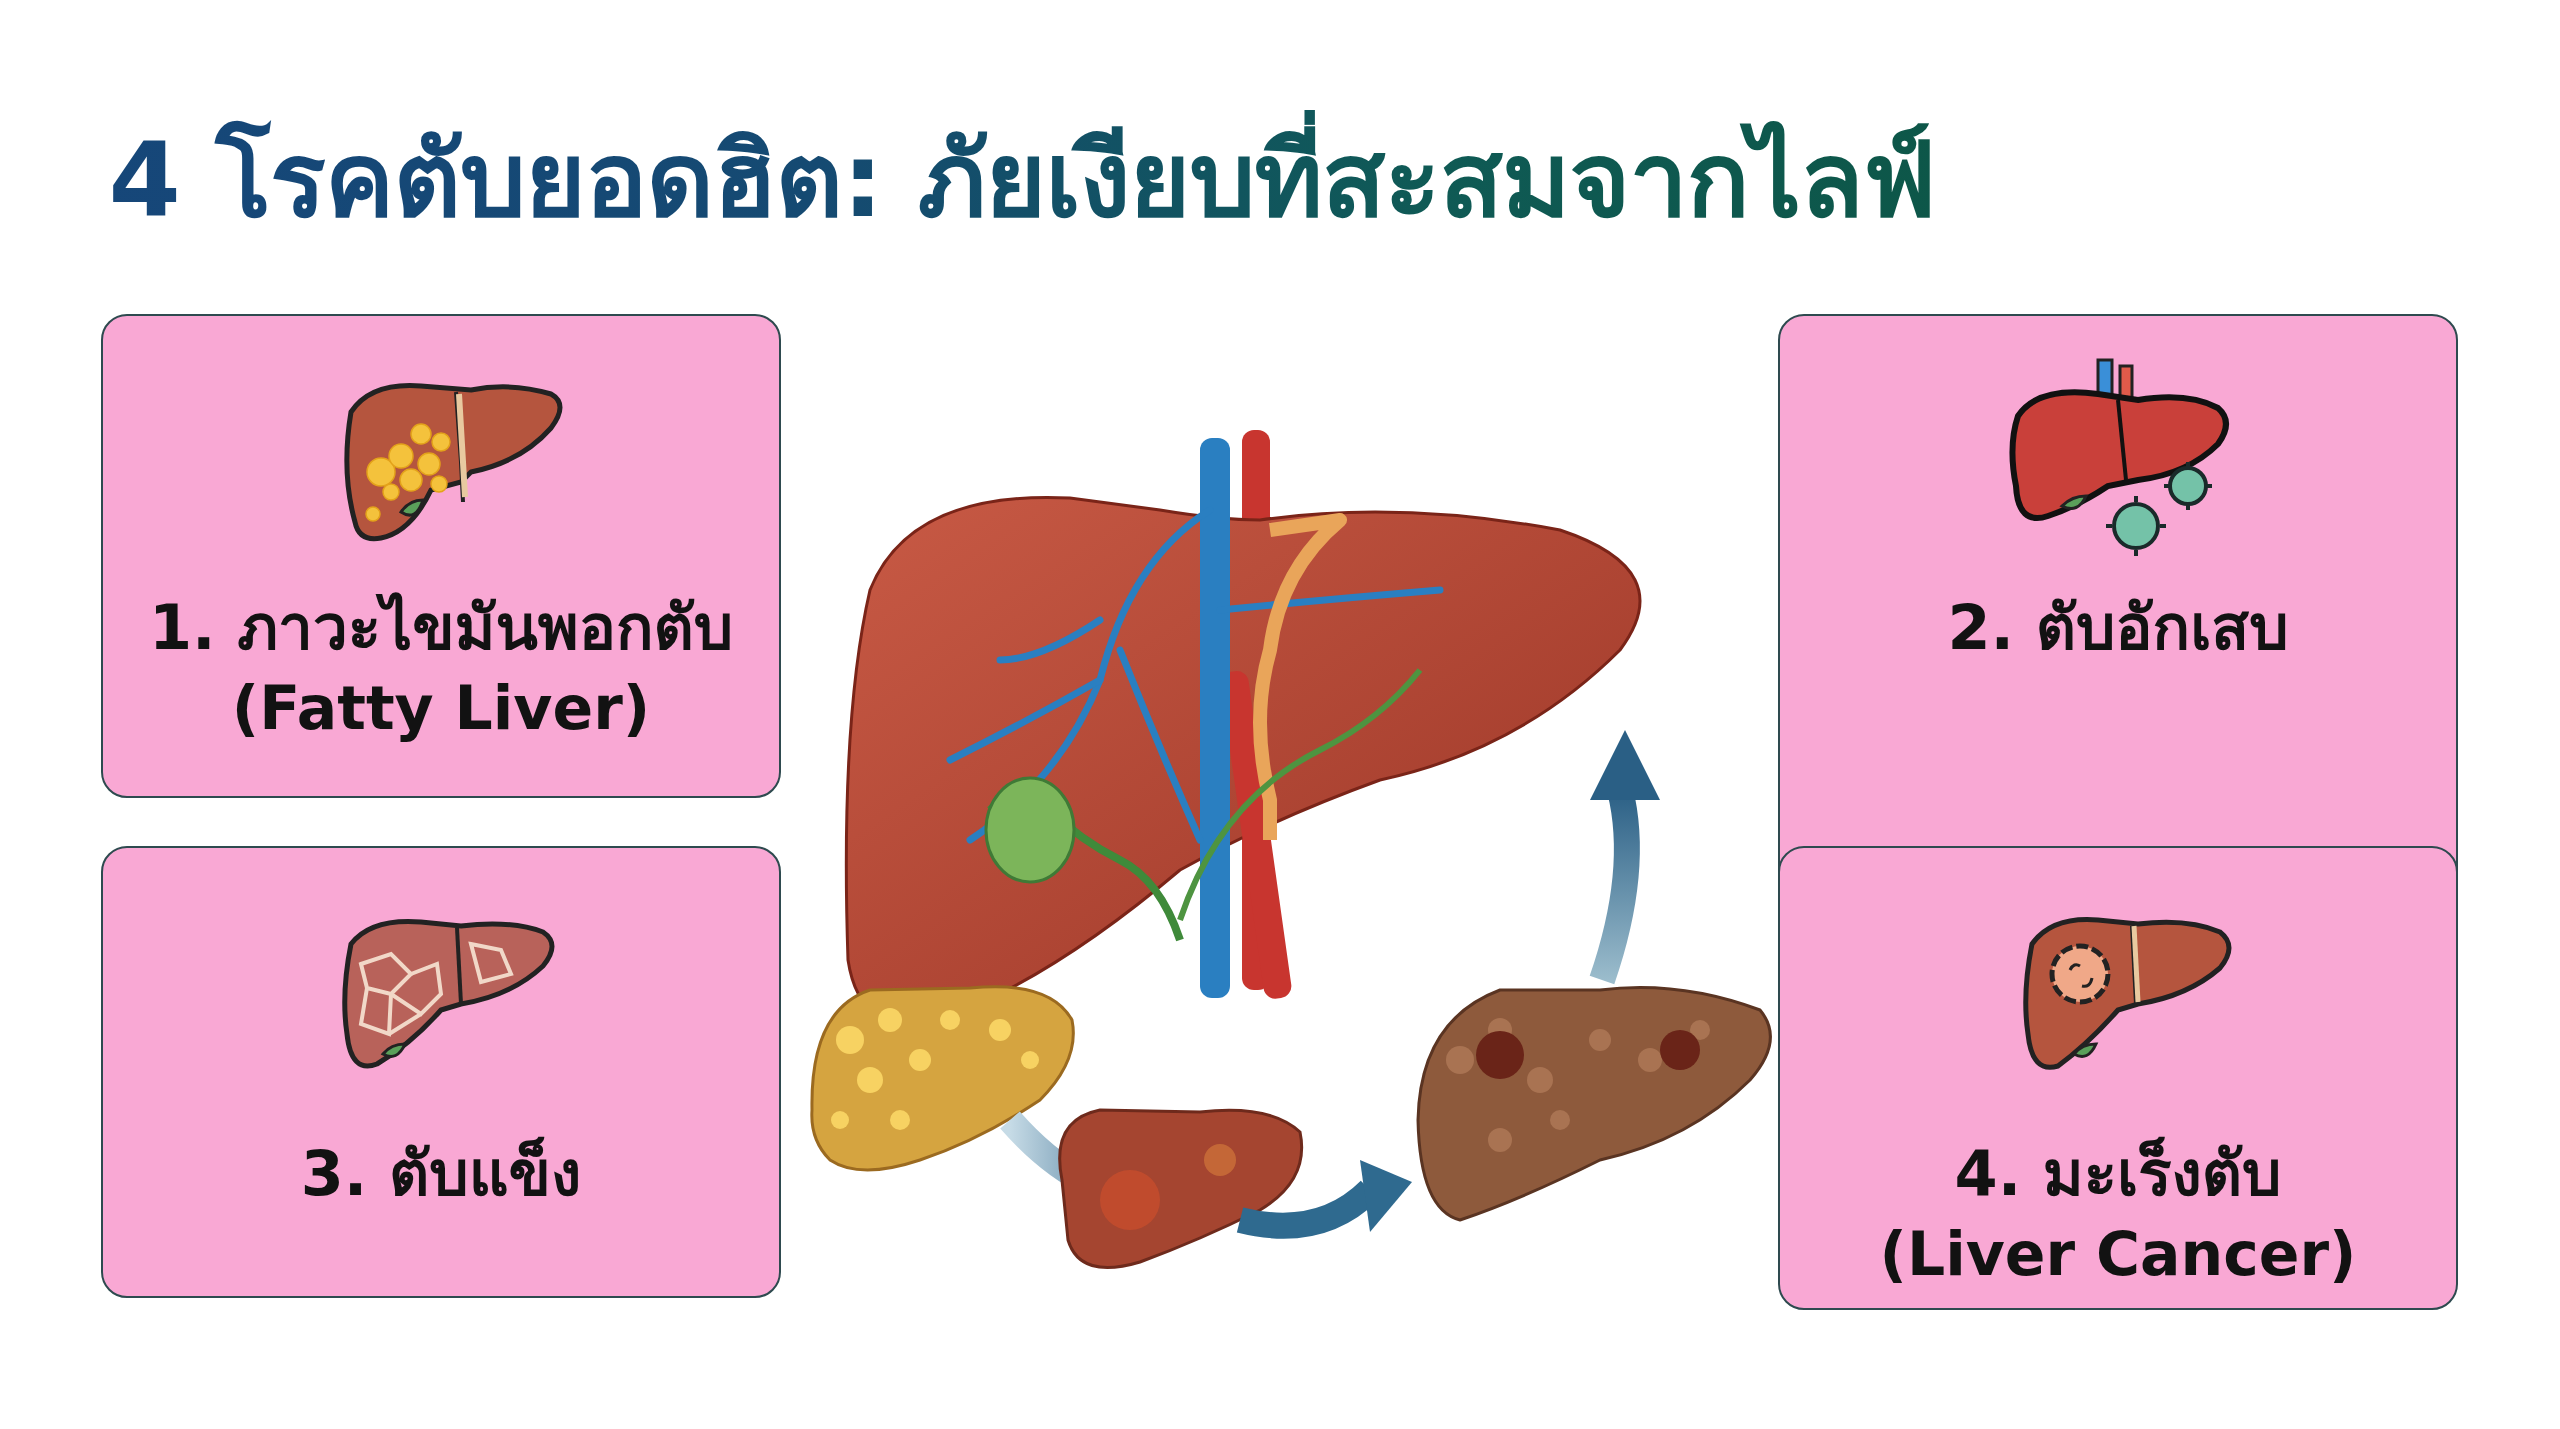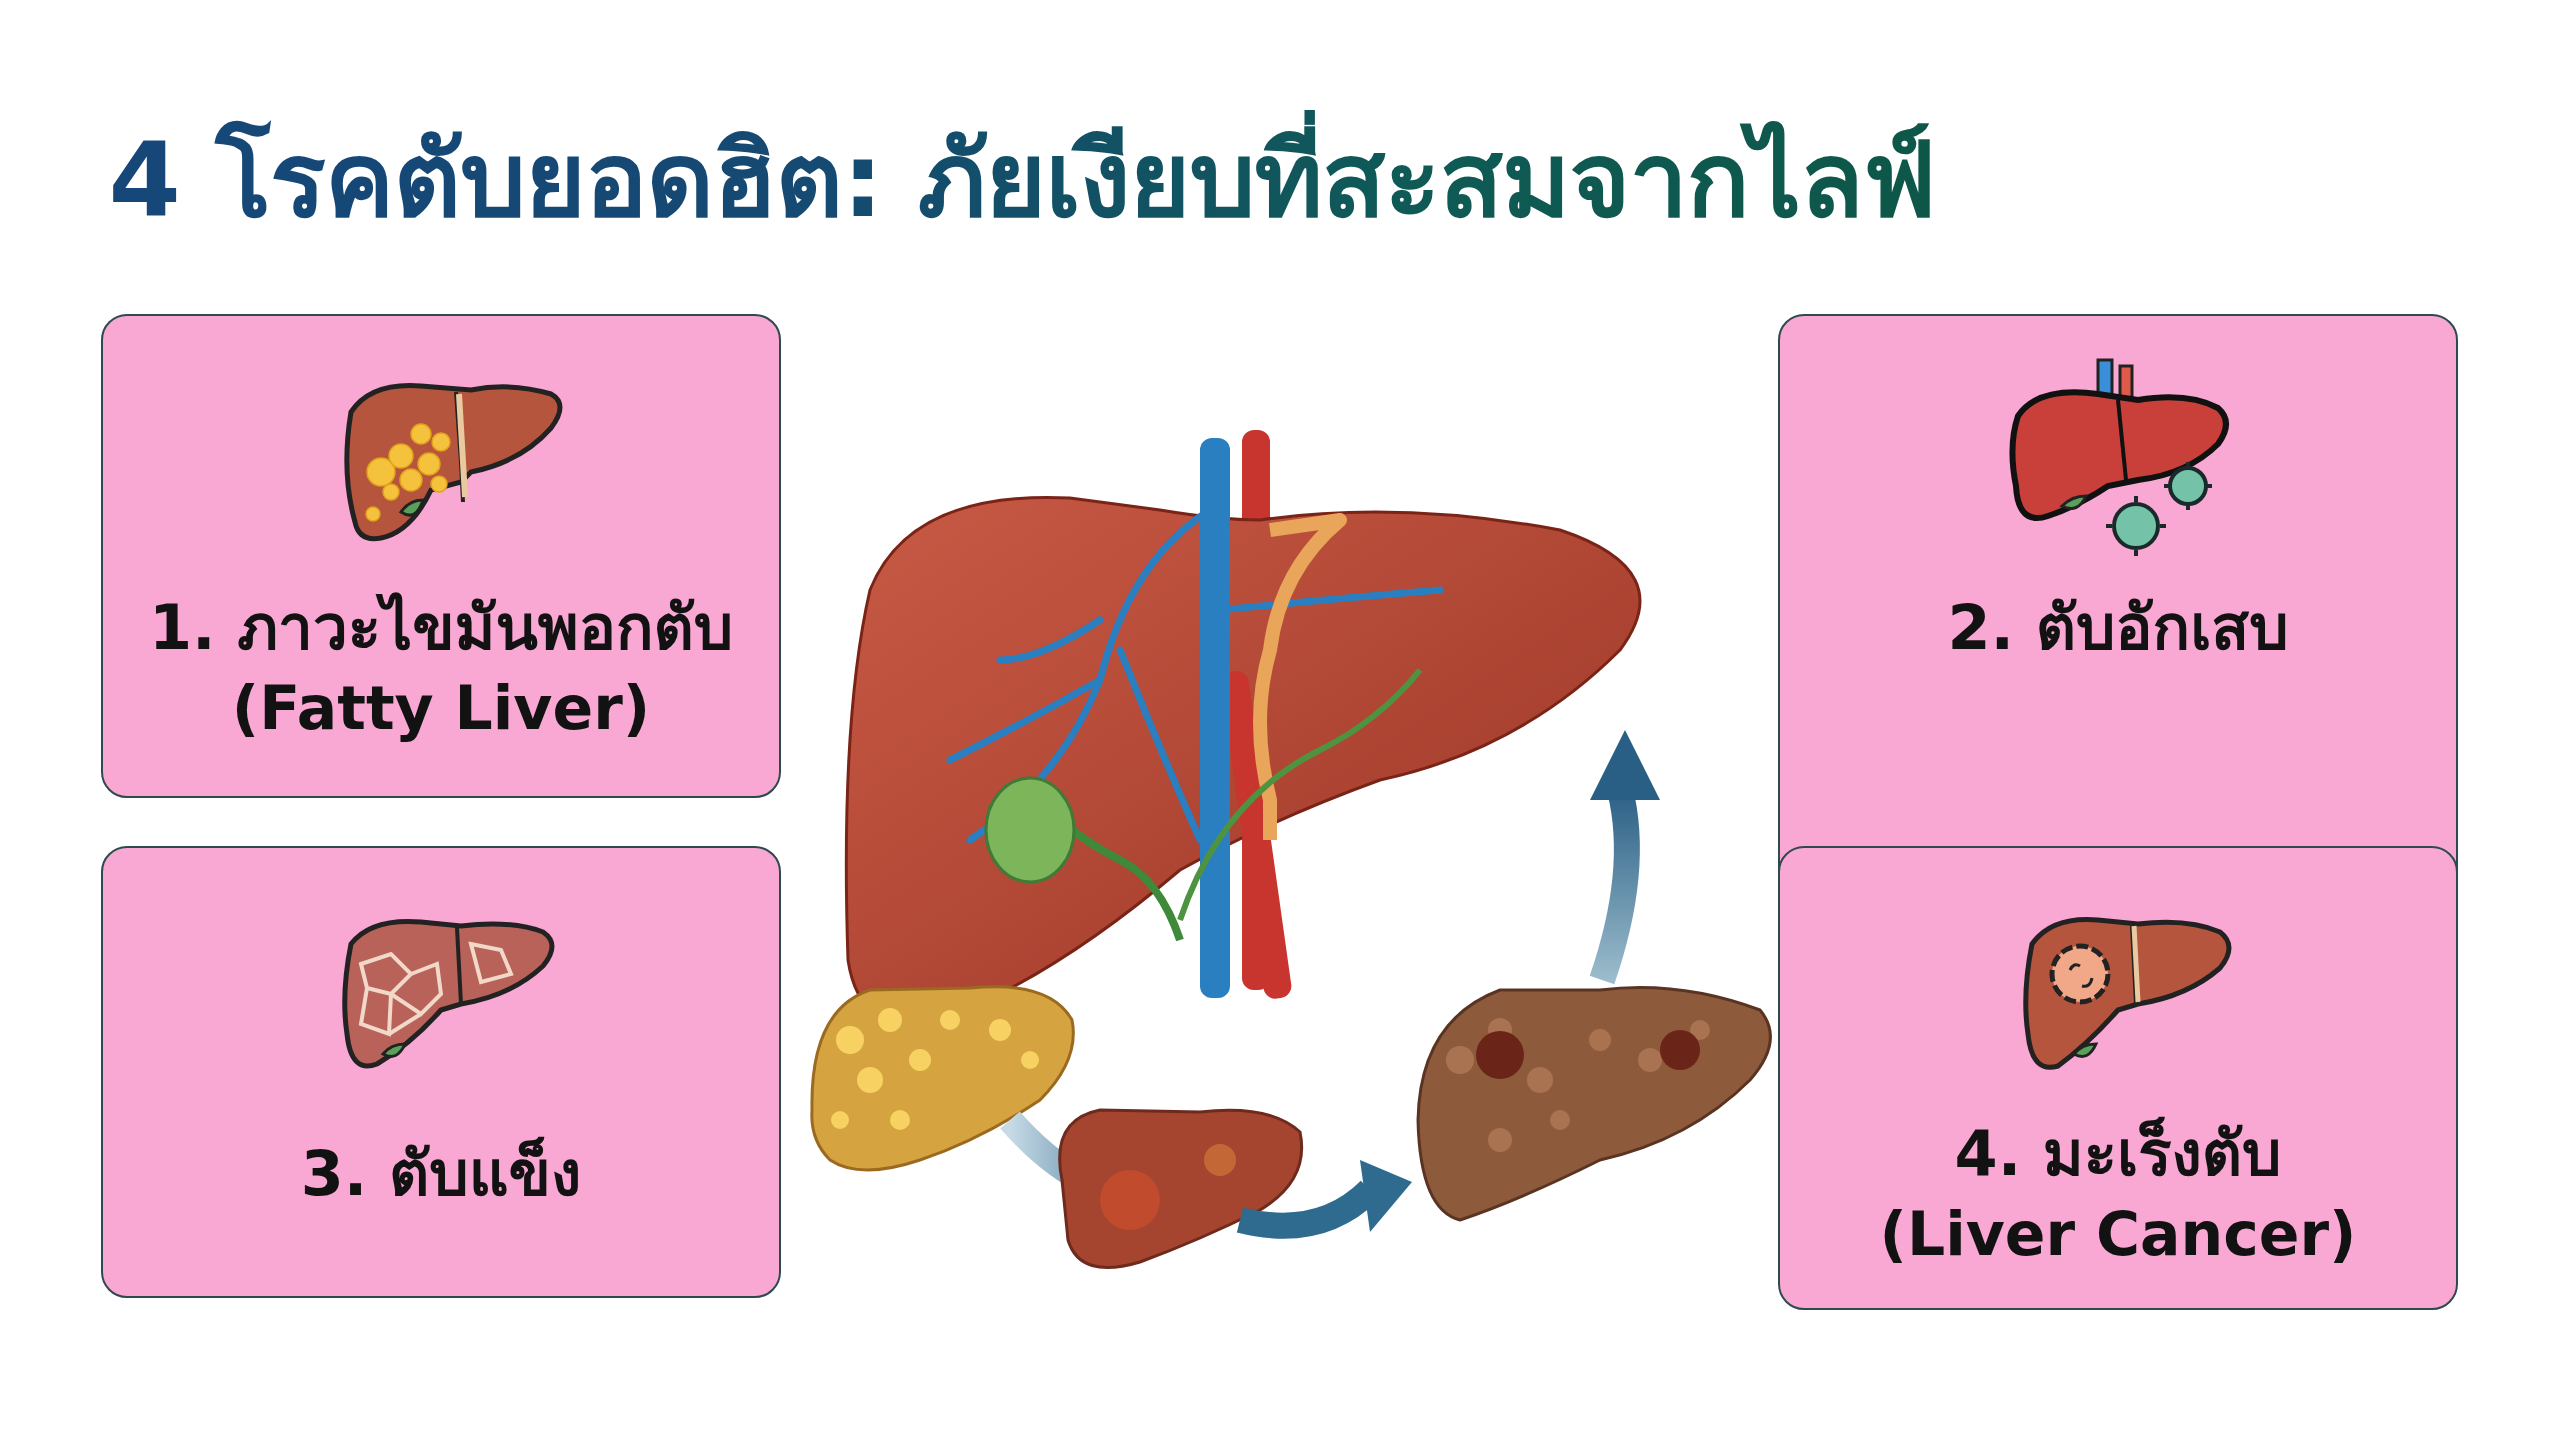--- a/index.html
+++ b/index.html
@@ -25,21 +25,21 @@
   #card-1 { left: 101px; top: 314px; height: 484px; }
   #card-2 { left: 1778px; top: 314px; height: 623px; }
   #card-3 { left: 101px; top: 846px; height: 452px; }
   #card-4 { left: 1778px; top: 846px; height: 464px; }
 
   #card-2 .icon { margin-top: 40px; height: 210px; }
   #card-2 .label-th { margin-top: 22px; }
   #card-3 .icon { margin-top: 56px; }
   #card-3 .label-th { margin-top: 50px; }
   #card-4 .icon { margin-top: 56px; }
-  #card-4 .label-th { margin-top: 30px; text-align: right; }
+  #card-4 .label-th { margin-top: 50px; text-align: right; }
 
   .center-illustration { position: absolute; left: 800px; top: 420px; width: 980px; height: 860px; }
 </style>
 </head>
 <body>
 
 <div class="title">4 โรคตับยอดฮิต: ภัยเงียบที่สะสมจากไลฟ์สไตล์</div>
 
 <div class="card" id="card-1">
   <svg class="icon" viewBox="0 0 260 180">

